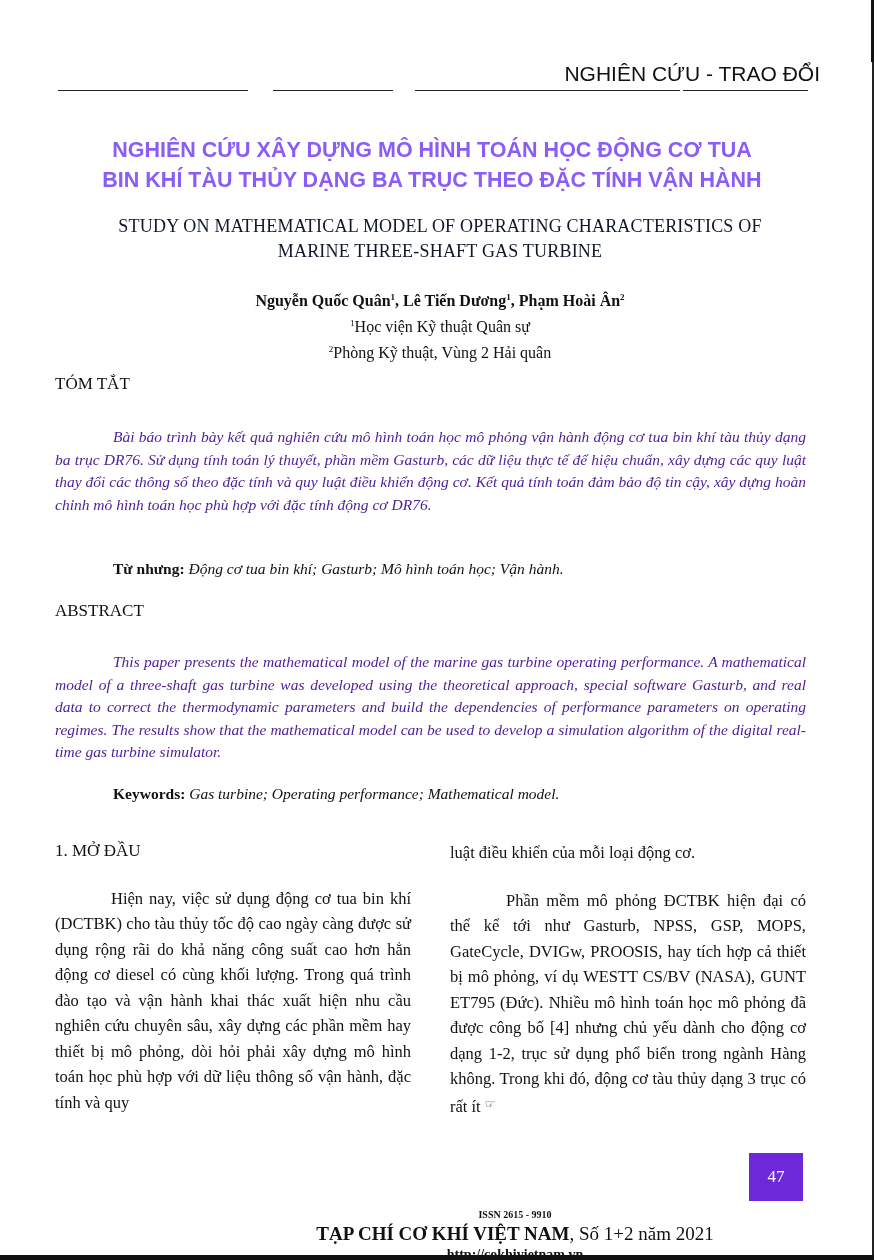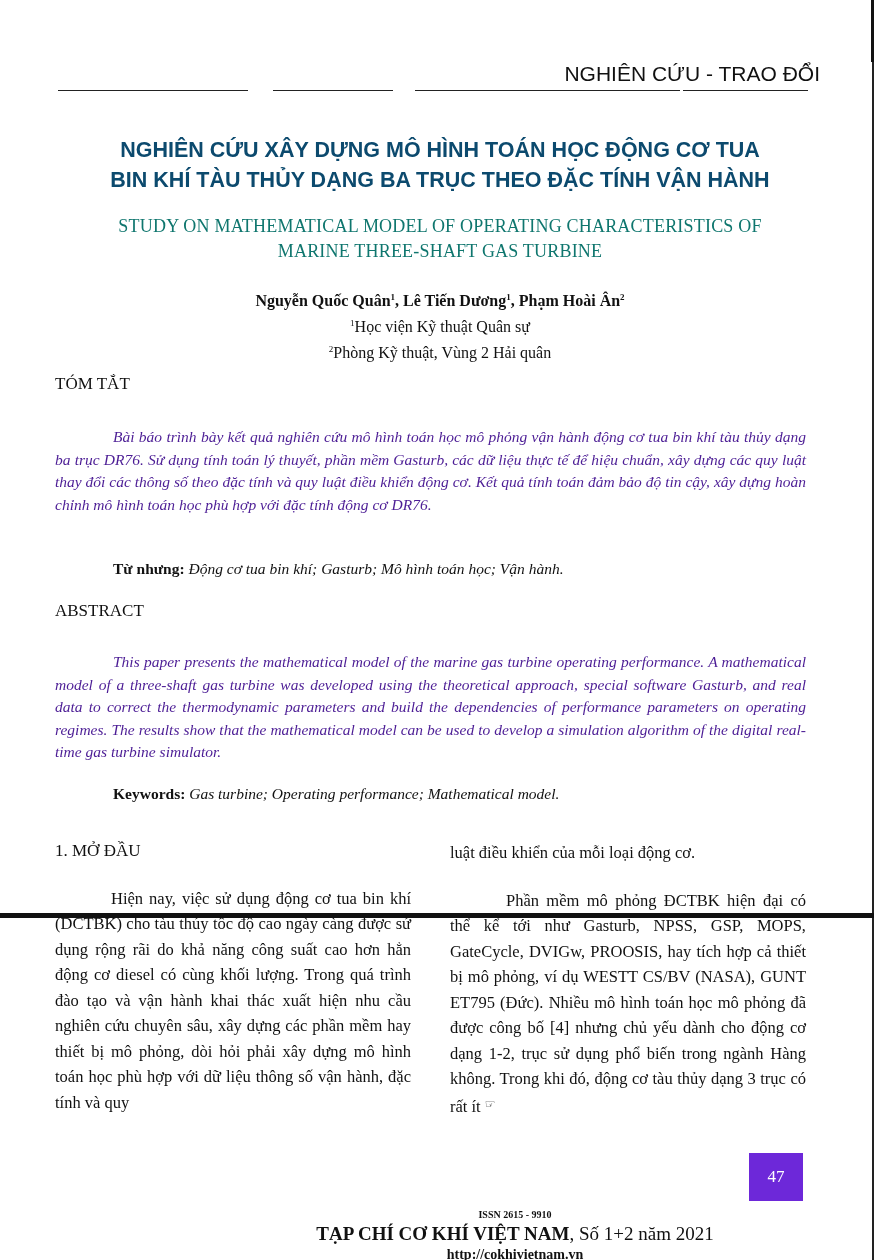--- a/index.html
+++ b/index.html
@@ -1,29 +1,29 @@
 <!DOCTYPE html>
 <html><head>
 <meta charset="utf-8">
 <style>
   html, body { margin: 0; padding: 0; background: #ffffff; }
   body { width: 874px; height: 1260px; position: relative; overflow: hidden; color: #111; }
-  .page { position: absolute; left: 0; top: 0; width: 874px; height: 918px; background: #fff; }
+  .page { position: absolute; left: 0; top: 0; width: 874px; height: 1260px; background: #fff; }
   .right-edge { position: absolute; right: 0; top: 0; width: 2px; height: 1260px; background: #222; }
   .right-edge-thick { position: absolute; right: 0; top: 0; width: 3px; height: 62px; background: #111; }
   .bottom-edge { position: absolute; left: 0; bottom: 0; width: 874px; height: 5px; background: #111; }
 
   .section-label { position: absolute; left: 520px; top: 62px; width: 300px; text-align: right;
     font-family: "Liberation Sans", sans-serif; font-size: 21px; letter-spacing: 0px; color: #111; }
   .header-rule { position: absolute; top: 90px; height: 1px; background: #222; }
 
-  .title-vn { position: absolute; left: 60px; top: 135px; width: 760px; text-align: center;
-    font-family: "Liberation Sans", sans-serif; font-weight: bold; font-size: 21.5px; line-height: 30px; color: #0c4a6e; }
+  .title-vn { position: absolute; left: 52px; top: 135px; width: 760px; text-align: center;
+    font-family: "Liberation Sans", sans-serif; font-weight: bold; font-size: 21.5px; line-height: 30px; color: #8b5cf6; }
   .title-en { position: absolute; left: 60px; top: 214px; width: 760px; text-align: center;
-    font-family: "Liberation Serif", serif; font-size: 18px; line-height: 25px; color: #0f766e; letter-spacing: 0.2px; }
+    font-family: "Liberation Serif", serif; font-size: 18px; line-height: 25px; color: #0f172a; letter-spacing: 0.2px; }
 
   .authors { position: absolute; left: 180px; top: 286px; width: 520px; text-align: center;
     font-family: "Liberation Serif", serif; font-size: 16px; line-height: 23px; }
   .authors .names { font-weight: bold; }
   .authors sup { font-size: 9px; vertical-align: 6px; }
 
   .heading { position: absolute; font-family: "Liberation Serif", serif; font-size: 17px; font-weight: 500; color: #111; }
   .abstract-text { position: absolute; left: 55px; width: 751px;
     font-family: "Liberation Serif", serif; font-style: italic; font-size: 15.5px; line-height: 22.5px;
     text-align: justify; color: #4c1d95; }

